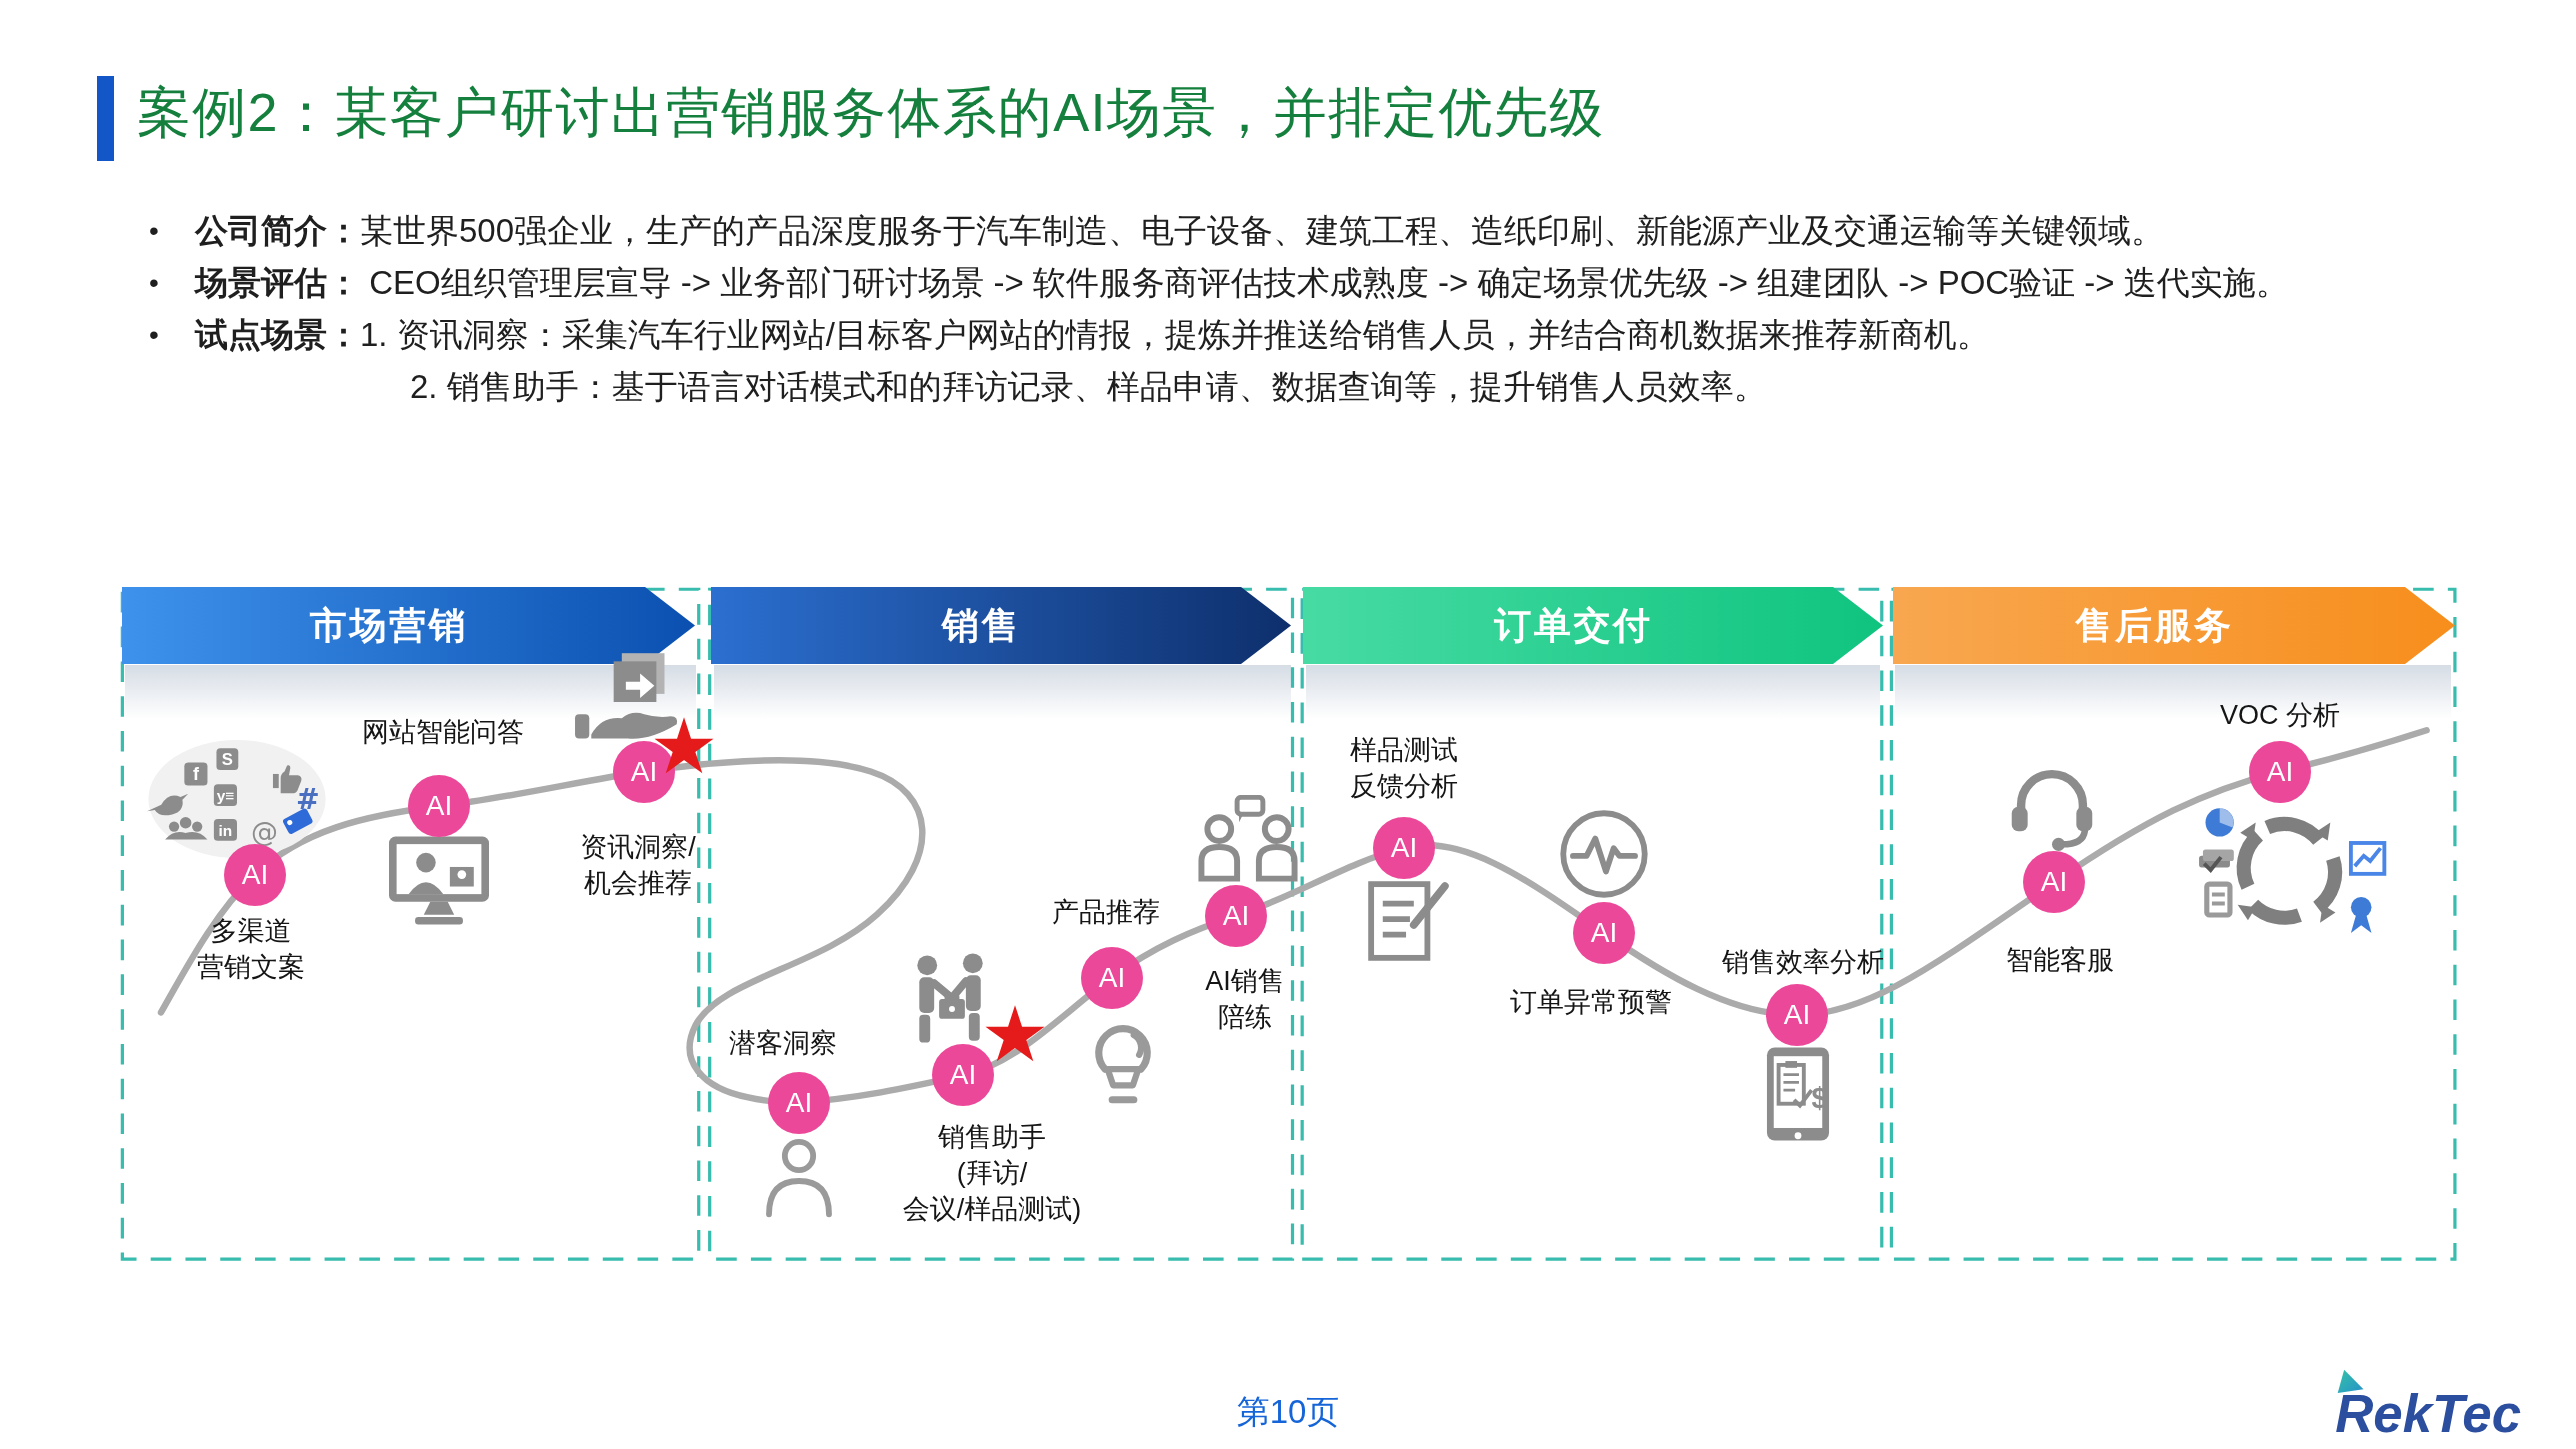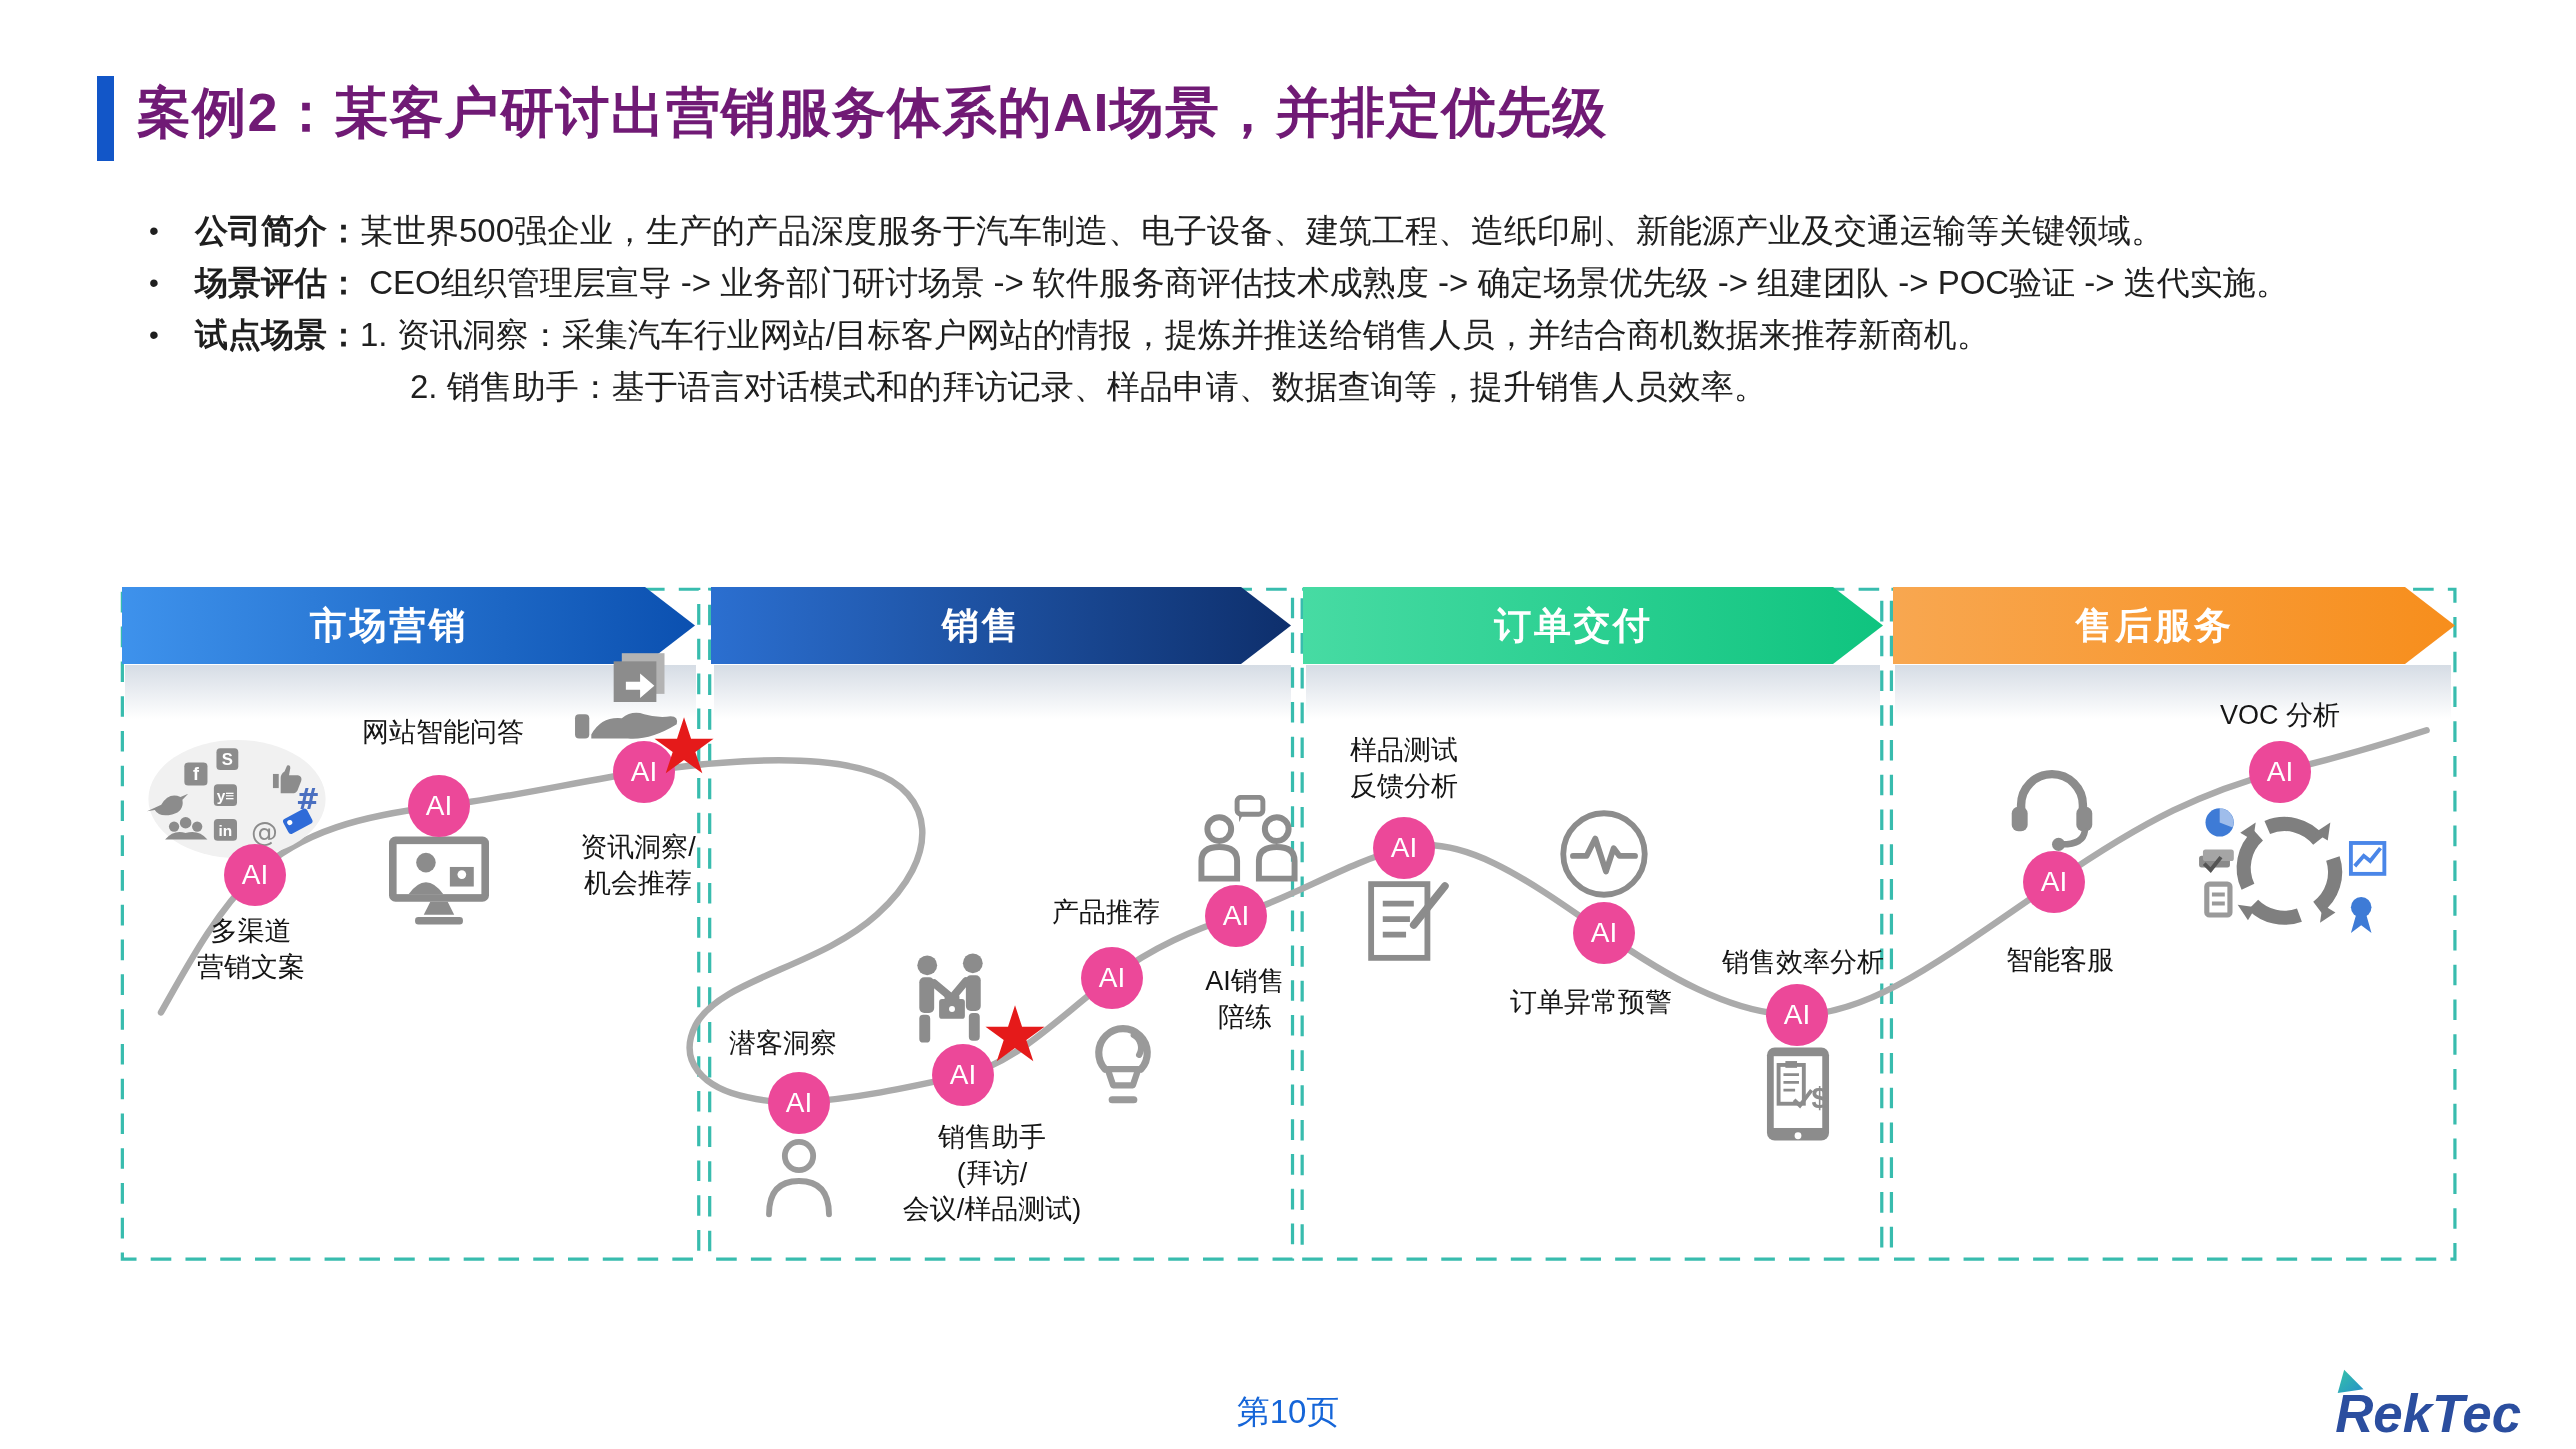--- a/index.html
+++ b/index.html
@@ -1,21 +1,21 @@
 <!DOCTYPE html>
 <html style="font-size:10.3px"><head>
 <meta charset="utf-8">
 <style>
   html,body{margin:0;padding:0;background:#ffffff;}
   body{font-family:"Liberation Sans","DejaVu Sans",sans-serif;}
   .stage{position:relative;width:2576px;height:1449px;background:#ffffff;overflow:hidden;}
 
   
   .title-bar{position:absolute;left:97px;top:76px;width:16.7px;height:85px;background:#1256c8;}
-  .slide-title{position:absolute;left:137px;top:77px;font-size:54px;font-weight:700;color:#701a75;letter-spacing:1.3px;white-space:nowrap;text-align:right;}
+  .slide-title{position:absolute;left:137px;top:77px;font-size:54px;font-weight:400;color:#15803d;letter-spacing:1.3px;white-space:nowrap;text-align:right;}
 
   
   .bullets{position:absolute;left:149px;top:205px;width:2306px;color:#1f1f1f;font-size:33px;line-height:52px;}
   .bullet-row{display:flex;align-items:flex-start;}
   .bullet-marker{width:46px;flex:0 0 46px;font-size:28px;line-height:52px;color:#1f1f1f;text-align:left;}
   .bullet-content{flex:1 1 auto;}
   .bl{font-weight:700;}
   .b3-line2{padding-left:215px;}
 
   

